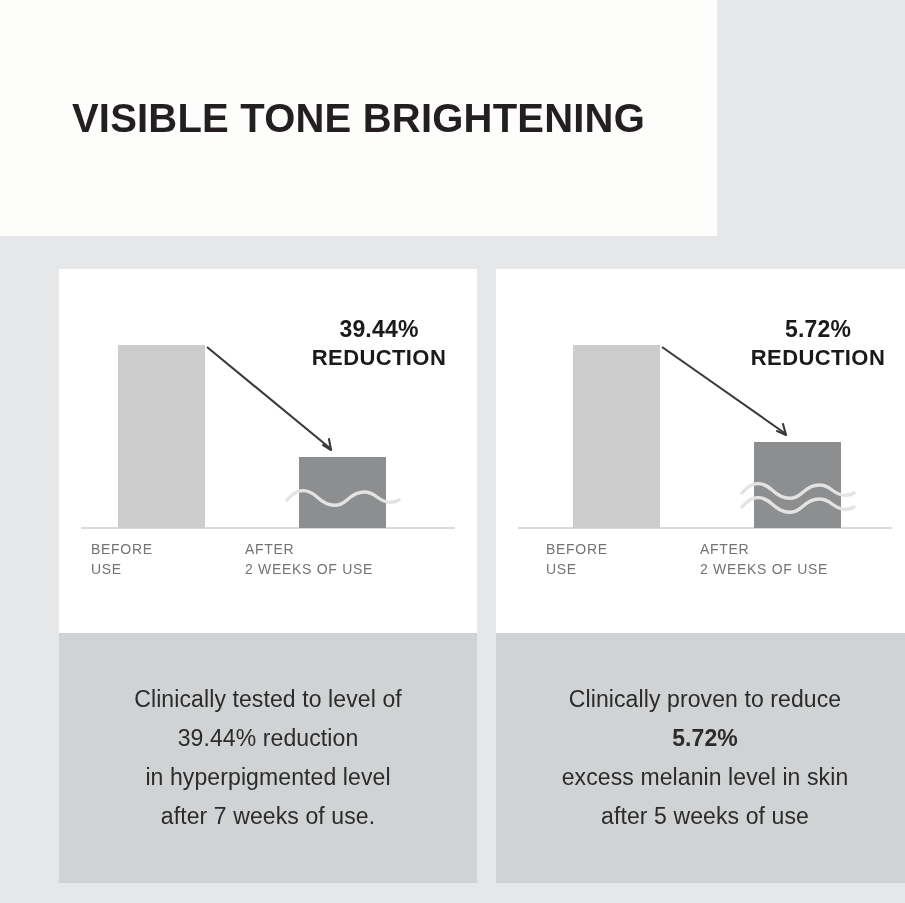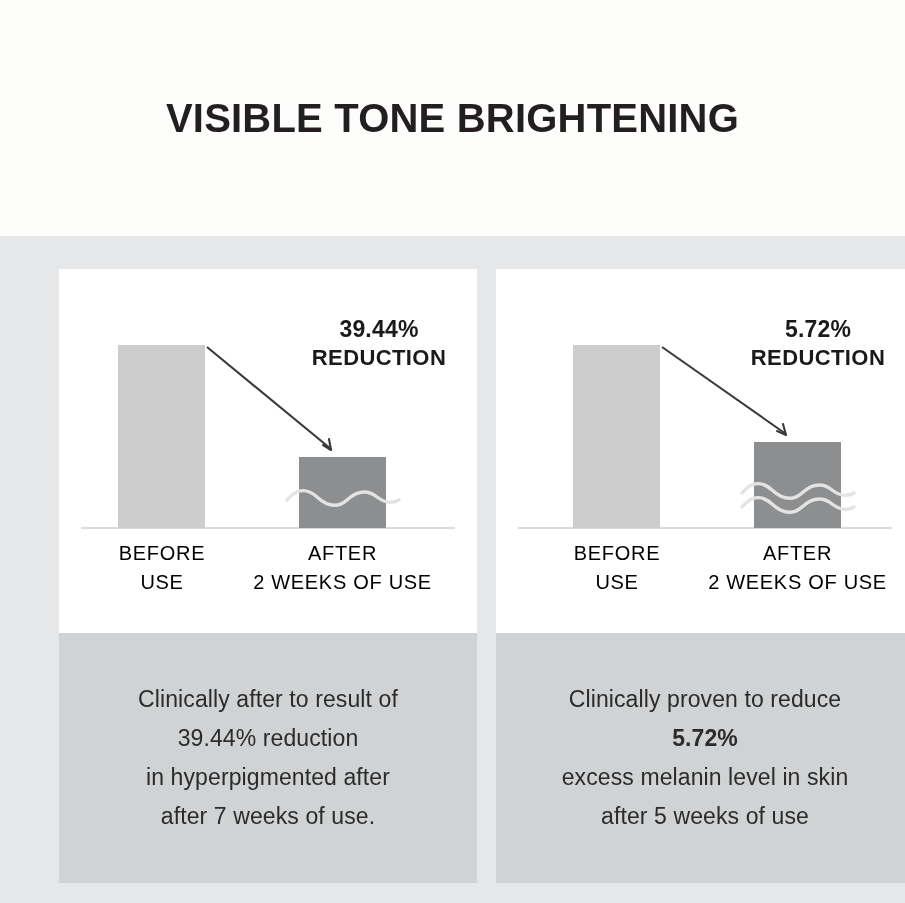--- a/index.html
+++ b/index.html
@@ -13,21 +13,21 @@
   body {
     font-family: "Liberation Sans", sans-serif;
     background: #e5e7e8;
     position: relative;
   }
 
   
   #header {
     position: absolute;
     left: 0; top: 0;
-    width: 905px;
+    width: 717px;
     height: 236px;
     background: #fdfdfc;
     display: flex;
     flex-direction: column;
     align-items: center;
     justify-content: center;
   }
 
   .title-line {
     font-size: 40px;
@@ -98,24 +98,23 @@
     white-space: nowrap;
   }
   .callout .pct { font-size: 23px; letter-spacing: 0.2px; }
   .callout .red { font-size: 22px; letter-spacing: 0.4px; }
 
   #callout-left  { left: 230px; top: 46px; width: 180px; }
   #callout-right { left: 232px; top: 46px; width: 180px; }
 
   .axis-label {
     position: absolute;
-    text-align: center;
-    font-size: 20px;
+    font-size: 14px;
     letter-spacing: 0.7px;
-    color: #000000;
+    color: #737373;
     line-height: 1.45;
     white-space: nowrap;
   }
   .axis-label .l2 { display: block; }
 </style>
 </head>
 <body>
 
 <div id="header">
   <div class="title-line">VISIBLE TONE BRIGHTENING</div>
@@ -152,23 +151,23 @@
         <span class="l2">USE</span>
       </div>
 
       <div class="axis-label" style="left:186px; top:270px; width:195px;">
         <span>AFTER</span>
         <span class="l2">2 WEEKS OF USE</span>
       </div>
     </div>
 
     <div class="text-panel" id="text-panel-left">
-      <div class="body-line">Clinically after to result of</div>
+      <div class="body-line">Clinically tested to level of</div>
       <div class="body-line"><span class="strong">39.44%</span><span> reduction</span></div>
-      <div class="body-line">in hyperpigmented after</div>
+      <div class="body-line">in hyperpigmented level</div>
       <div class="body-line">after 7 weeks of use.</div>
     </div>
   </div>
 
   <div class="card" id="card-right">
 
     <div class="chart-panel">
       <svg class="chart-svg" width="418" height="364" viewBox="0 0 418 364">
 
         <line x1="22" y1="259" x2="396" y2="259" stroke="#cfcfcf" stroke-width="1.6"></line>

